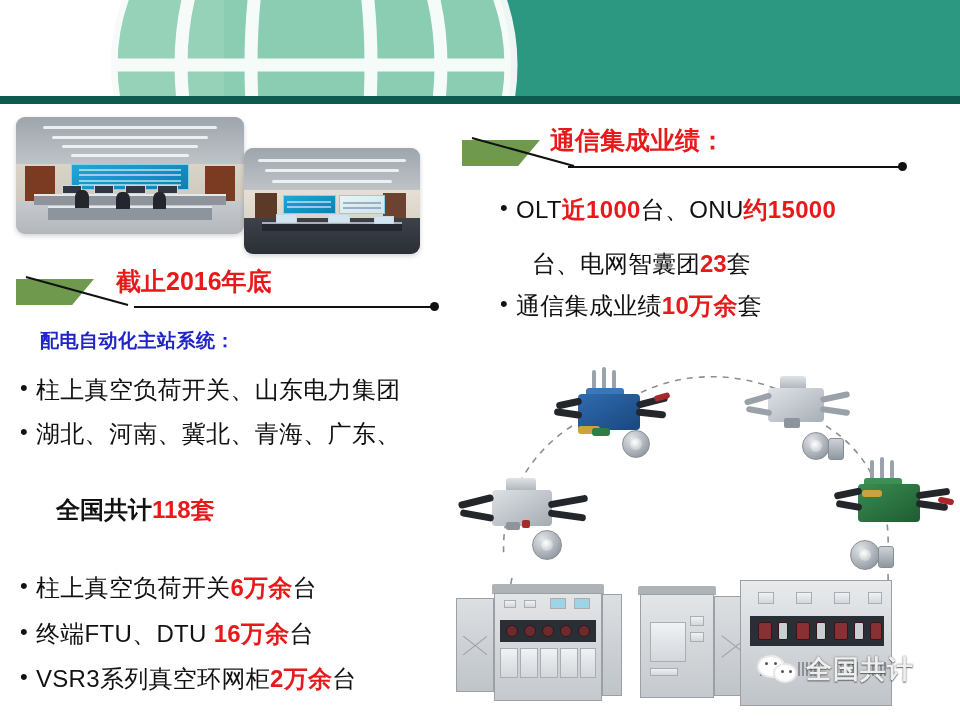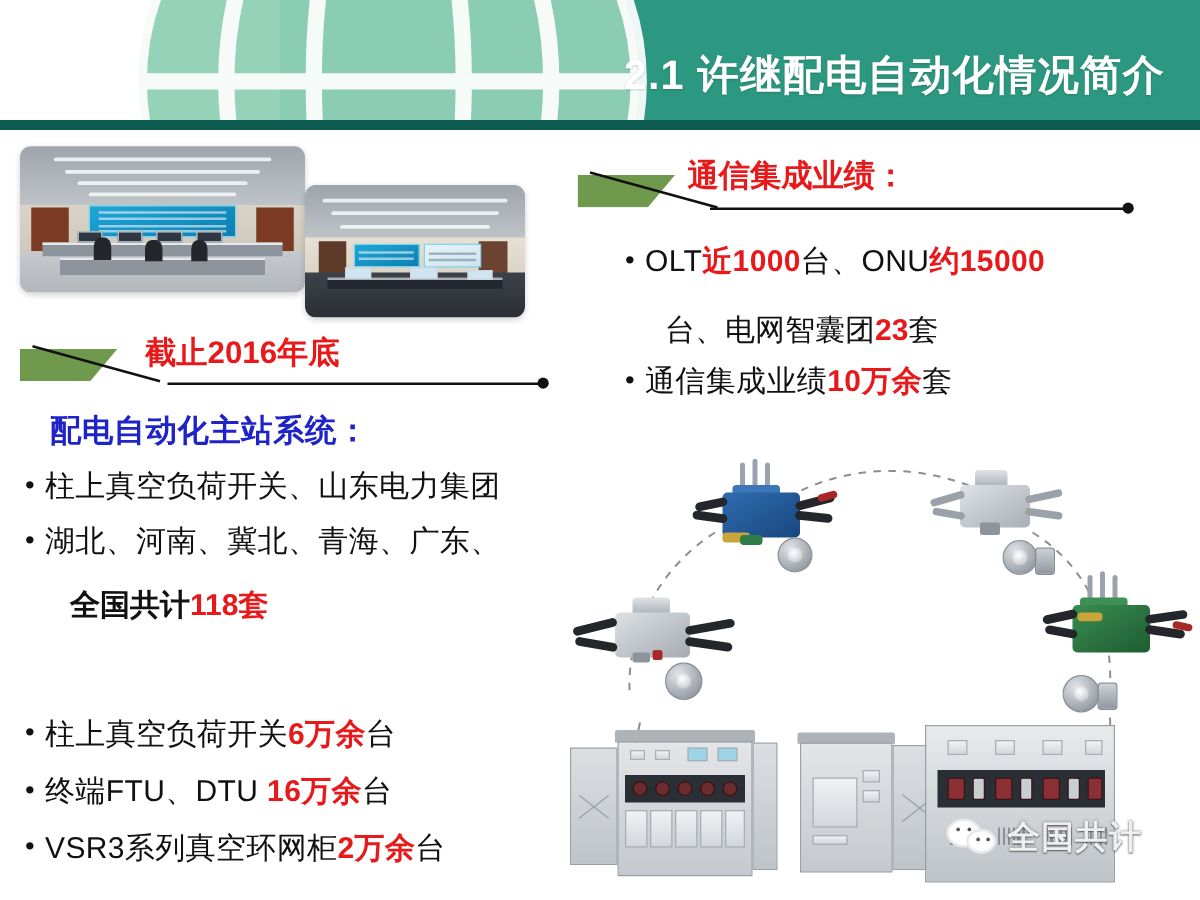--- a/index.html
+++ b/index.html
@@ -77,38 +77,38 @@
   .tag-left .tag-dot { left: 414px; top: 37px; }
 
   
   .tag-right { left: 462px; top: 126px; width: 460px; }
   .tag-right .tag-label { left: 88px; top: -2px; font-size: 25px; }
   .tag-right .tag-line { left: 106px; top: 40px; width: 334px; }
   .tag-right .tag-dot { left: 436px; top: 36px; }
 
   
   .subhead {
-    position: absolute; font-size: 25px; font-weight: bold; color: #1f24c8;
+    position: absolute; font-size: 19px; font-weight: bold; color: #1f24c8;
     white-space: nowrap; letter-spacing: .5px;
   }
   .bullet-row { position: absolute; display: flex; align-items: flex-start; white-space: nowrap; }
   .bullet-dot {
     width: 16px; flex: 0 0 16px; font-size: 22px; line-height: 1.1; color: #111; text-align: left;
   }
   .bullet-txt { font-size: 24px; color: #111; line-height: 1.15; letter-spacing: .3px; }
   .plain-row { position: absolute; font-size: 24px; color: #111; white-space: nowrap; }
   .hl { color: #e8191b; font-weight: bold; }
   .blk-b { font-weight: bold; color: #111; }
 
   
   .lc-head1 { left: 40px; top: 328px; }
   .lc-b1 { left: 20px; top: 376px; }
   .lc-b2 { left: 20px; top: 420px; }
   .lc-b2b { left: 56px; top: 462px; }
-  .lc-total { left: 56px; top: 468px; font-weight: bold; }
+  .lc-total { left: 56px; top: 494px; font-weight: bold; }
   .lc-head2 { left: 40px; top: 534px; }
   .lc-b3 { left: 20px; top: 574px; }
   .lc-b4 { left: 20px; top: 620px; }
   .lc-b5 { left: 20px; top: 665px; }
 
   
   .rc-b1 { left: 500px; top: 196px; }
   .rc-b1b { left: 532px; top: 248px; }
   .rc-b2 { left: 500px; top: 292px; }
 
@@ -195,21 +195,20 @@
             <line x1="15" y1="215" x2="415" y2="215"></line>
             <path d="M33 140 H397"></path>
             <path d="M33 290 H397"></path>
             <path d="M75 75 H355"></path>
             <path d="M75 355 H355"></path>
           </g>
         </g>
       </svg>
     </div>
 
-    <div class="header-title">2.1 许继配电自动化情况简介</div>
   </div>
   <div class="header-rule"></div>
 
   <div class="photo photo-a">
     <div class="room">
       <div class="ceiling"></div>
       <div class="ceil-strip" style="left:12%;top:8%;width:76%"></div>
       <div class="ceil-strip" style="left:16%;top:16%;width:68%"></div>
       <div class="ceil-strip" style="left:20%;top:24%;width:60%"></div>
       <div class="ceil-strip" style="left:24%;top:32%;width:52%"></div>

